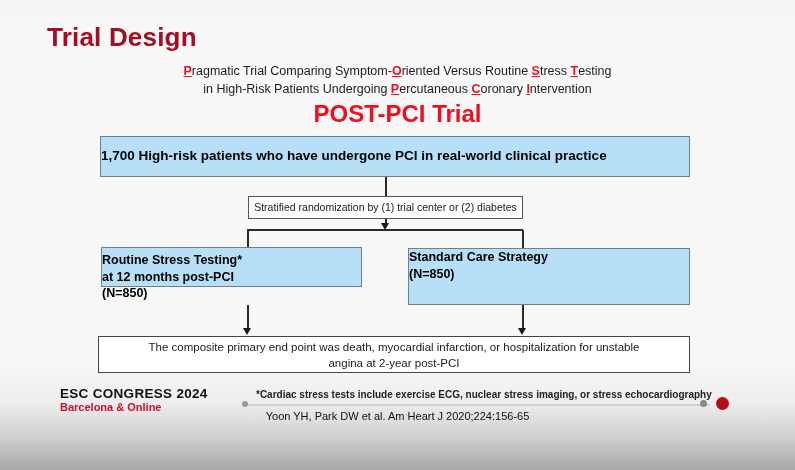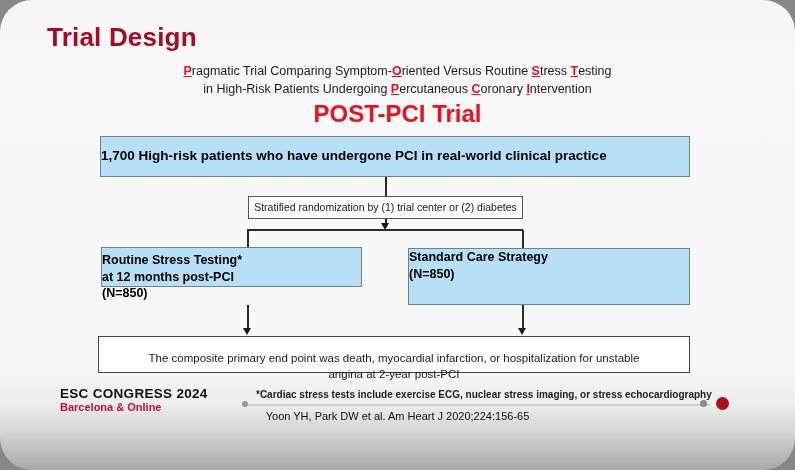--- a/index.html
+++ b/index.html
@@ -4,21 +4,20 @@
 <style>
   * { margin:0; padding:0; box-sizing:border-box; }
   html,body { width:795px; height:470px; }
   body {
     font-family:"Liberation Sans", sans-serif;
     background:#888;
   }
   .slide {
     position:relative; width:795px; height:470px; overflow:hidden;
     background:linear-gradient(180deg,#f5f5f6 0%,#f8f8f9 10%,#f7f7f8 78%,#ededee 86%,#cfcfd1 93%,#a8a8aa 100%);
-    border-radius:32px;
   }
   .title {
     position:absolute; left:47px; top:22px;
     font-size:26px; font-weight:bold; color:#A50D24; letter-spacing:0.2px;
   }
   .subtitle {
     position:absolute; left:0; top:63px; width:100%;
     text-align:center; font-size:12.5px; line-height:17.5px; color:#1c1c1c;
   }
   .rl { color:#E8101B; text-decoration:underline; font-weight:bold; }
@@ -34,21 +33,21 @@
   .rand-box {
     position:absolute; left:248px; top:196px; width:275px; height:23px;
     background:#fdfdfd; border:1px solid #555; text-align:center;
     font-size:10.5px; line-height:21px; color:#1a1a1a;
   }
   .arm-left  { left:101px; top:247px; width:261px; height:40px; font-size:12.5px; line-height:16.5px; padding-top:4px; }
   .arm-right { left:408px; top:248px; width:282px; height:57px; font-size:12.5px; line-height:16.5px; }
   .endpoint-box {
     position:absolute; left:98px; top:336px; width:592px; height:37px;
     background:#fff; border:1px solid #444; text-align:center;
-    font-size:11.5px; line-height:15.5px; color:#1a1a1a; padding-top:14px;
+    font-size:11.5px; line-height:15.5px; color:#1a1a1a; padding-top:3px;
   }
   .vline { position:absolute; width:1.5px; background:#2b2b2b; }
   .hline { position:absolute; height:1.5px; background:#2b2b2b; }
   .arrowhead {
     position:absolute; width:0; height:0;
     border-left:4.5px solid transparent; border-right:4.5px solid transparent;
     border-top:7px solid #1a1a1a;
   }
   .esc-congress { position:absolute; left:60px; top:386px; font-size:13.5px; font-weight:bold; color:#101010; letter-spacing:0.3px; }
   .esc-location { position:absolute; left:60px; top:401px; font-size:11px; font-weight:bold; color:#C8102E; }

